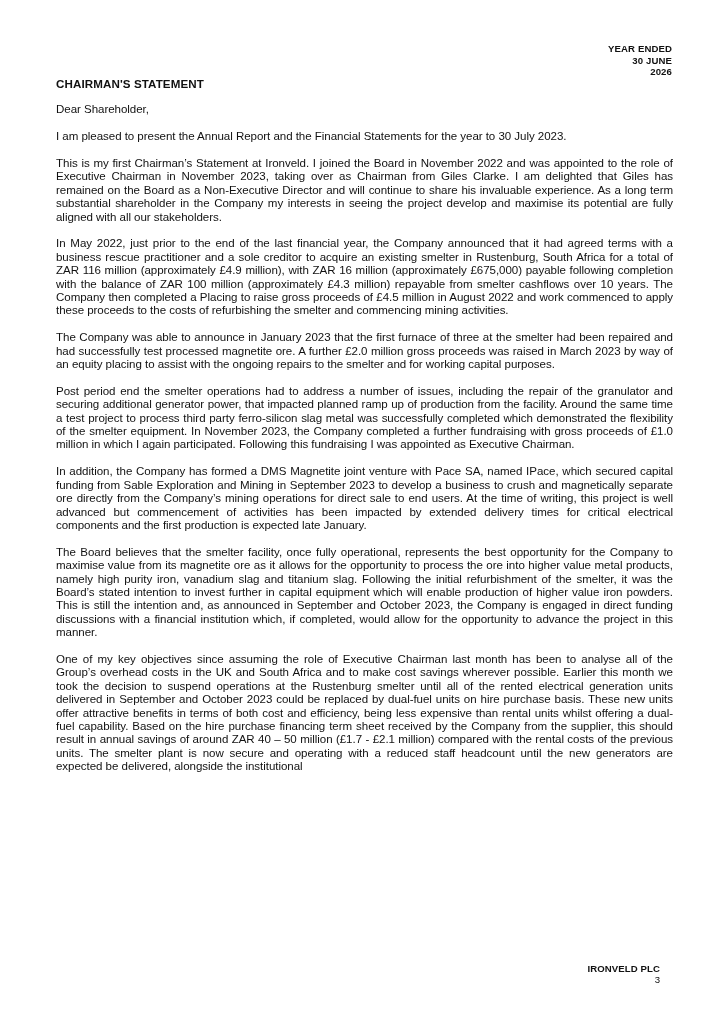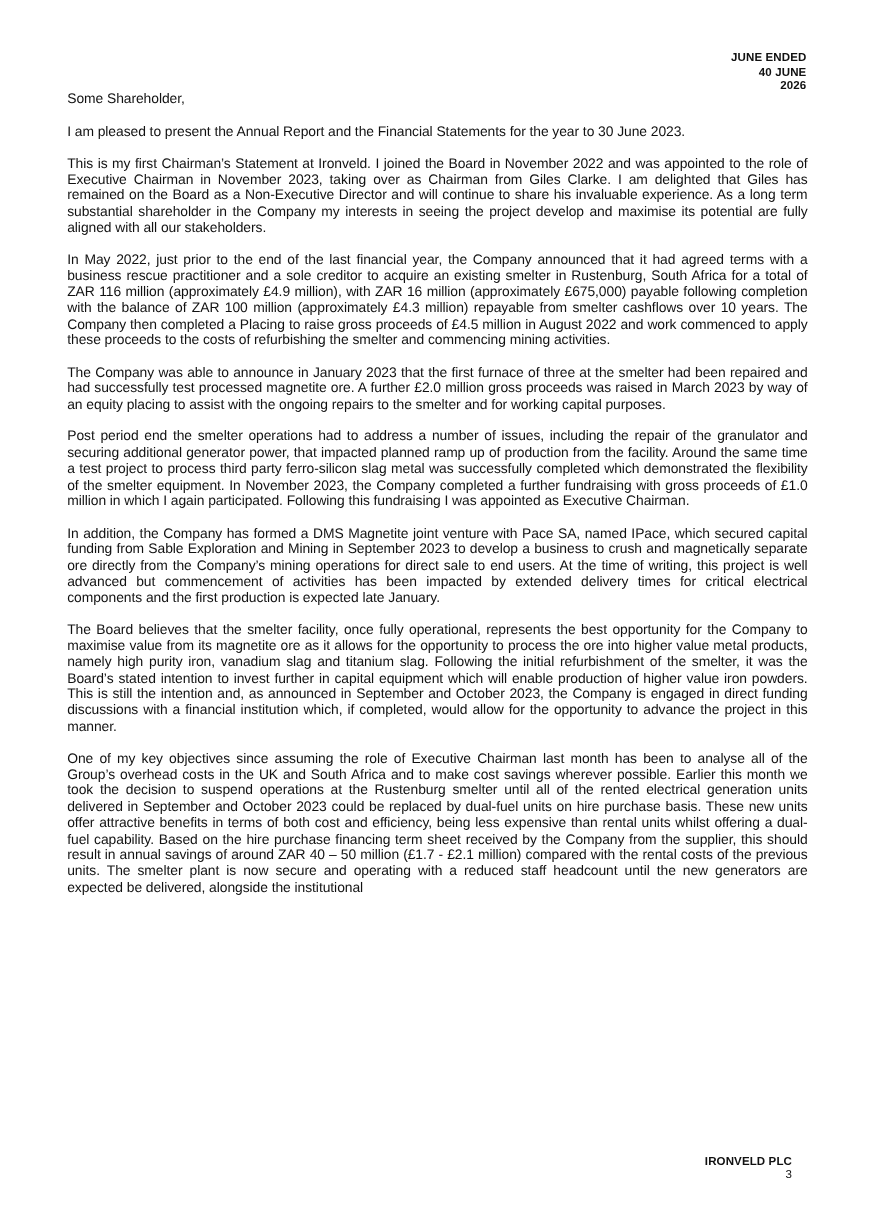--- a/index.html
+++ b/index.html
@@ -69,28 +69,29 @@
     font-weight: bold;
     letter-spacing: 0.1px;
   }
 </style>
 </head>
 <body>
 
 <div class="page">
 
   <div class="header-right">
-    <div>JUNE ENDED</div>
-    <div>40 JUNE</div>
+    <div>YEAR ENDED</div>
+    <div>30 JUNE</div>
     <div>2026</div>
   </div>
 
   <div class="content">
-    <p class="para">Some Shareholder,</p>
-    <p class="para">I am pleased to present the Annual Report and the Financial Statements for the year to 30 June 2023.</p>
+    <div class="title">CHAIRMAN'S STATEMENT</div>
+    <p class="para">Dear Shareholder,</p>
+    <p class="para">I am pleased to present the Annual Report and the Financial Statements for the year to 30 July 2023.</p>
     <p class="para">This is my first Chairman’s Statement at Ironveld.  I joined the Board in November 2022 and was appointed to the role of Executive Chairman in November 2023, taking over as Chairman from Giles Clarke.  I am delighted that Giles has remained on the Board as a Non-Executive Director and will continue to share his invaluable experience.  As a long term substantial shareholder in the Company my interests in seeing the project develop and maximise its potential are fully aligned with all our stakeholders.</p>
     <p class="para">In May 2022, just prior to the end of the last financial year, the Company announced that it had agreed terms with a business rescue practitioner and a sole creditor to acquire an existing smelter in Rustenburg, South Africa for a total of ZAR 116 million (approximately £4.9 million), with ZAR 16 million (approximately £675,000)  payable following completion with the balance of ZAR 100 million (approximately £4.3 million) repayable from smelter cashflows over 10 years.  The Company then completed a Placing to raise gross proceeds of £4.5 million in August 2022 and work commenced to apply these proceeds to the costs of refurbishing the smelter and commencing mining activities.</p>
     <p class="para">The Company was able to announce in January 2023 that the first furnace of three at the smelter had been repaired and had successfully test processed magnetite ore.  A further £2.0 million gross proceeds was raised in March 2023 by way of an equity placing to assist with the ongoing repairs to the smelter and for working capital purposes.</p>
     <p class="para">Post period end the smelter operations had to address a number of issues, including the repair of the granulator and securing additional generator power, that impacted planned ramp up of production from the facility.  Around the same time a test project to process third party ferro-silicon slag metal was successfully completed which demonstrated the flexibility of the smelter equipment. In November 2023, the Company completed a further fundraising with gross proceeds of £1.0 million in which I again participated. Following this fundraising I was appointed as Executive Chairman.</p>
     <p class="para">In addition, the Company has formed a DMS Magnetite joint venture with Pace SA, named IPace, which secured capital funding from Sable Exploration and Mining in September 2023 to develop a business to crush and magnetically separate ore directly from the Company’s mining operations for direct sale to end users.  At the time of writing, this project is well advanced but commencement of activities has been impacted by extended delivery times for critical electrical components and the first production is expected late January.</p>
     <p class="para">The Board believes that the smelter facility, once fully operational, represents the best opportunity for the Company to maximise value from its magnetite ore as it allows for the opportunity to process the ore into higher value metal products, namely high purity iron, vanadium slag and titanium slag.  Following the initial refurbishment of the smelter, it was the Board’s stated intention to invest further in capital equipment which will enable production of higher value iron powders.  This is still the intention and, as announced in September and October 2023, the Company is engaged in direct funding discussions with a financial institution which, if completed, would allow for the opportunity to advance the project in this manner.</p>
     <p class="para last">One of my key objectives since assuming the role of Executive Chairman last month has been to analyse all of the Group’s overhead costs in the UK and South Africa and to make cost savings wherever possible.  Earlier this month we took the decision to suspend operations at the Rustenburg smelter until all of the rented electrical generation units delivered in September and October 2023 could be replaced by dual-fuel units on hire purchase basis.  These new units offer attractive benefits in terms of both cost and efficiency, being less expensive than rental units whilst offering a dual-fuel capability.  Based on the hire purchase financing term sheet received by the Company from the supplier, this should result in annual savings of around ZAR 40 – 50 million (£1.7 - £2.1 million) compared with the rental costs of the previous units.  The smelter plant is now secure and operating with a reduced staff headcount until the new generators are expected be delivered, alongside the institutional</p>
   </div>
 
   <div class="footer">

